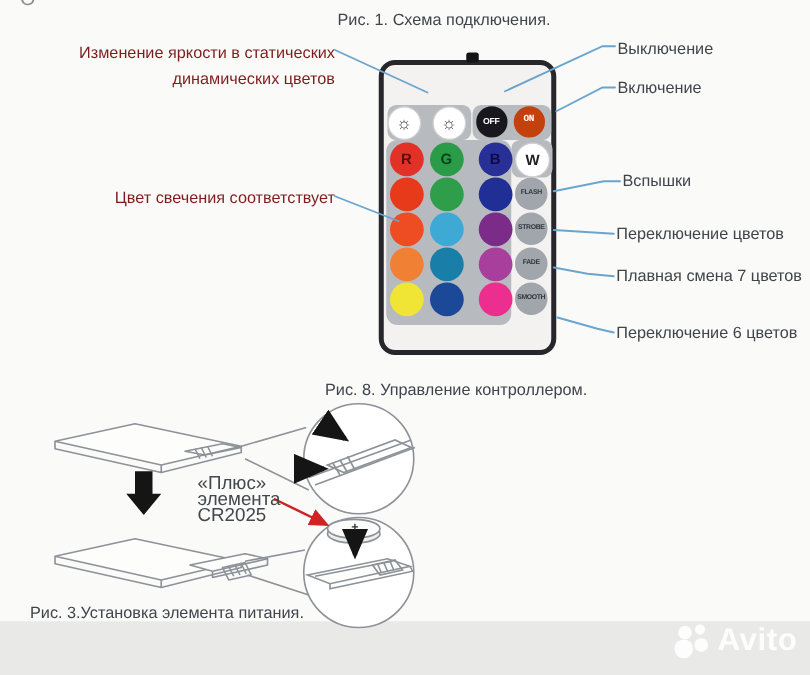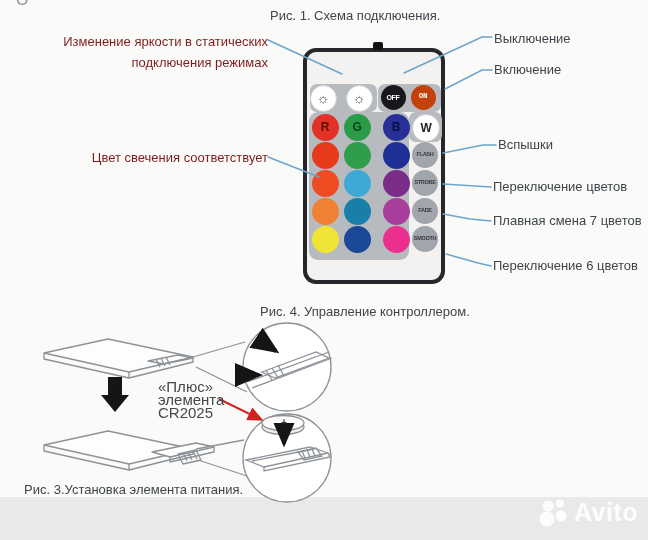--- a/index.html
+++ b/index.html
@@ -31,21 +31,21 @@
 </style>
 </head>
 <body>
 
 <span class="corner">О</span>
 
 <div class="abs title z6" style="left:270px;top:8px;width:210px;">Рис. 1. Схема подключения.</div>
 
 <div class="ann-left z6" style="left:28px;top:31px;width:240px;">
   <div>Изменение яркости в статических</div>
-  <div>подключения режимах</div>
+  <div>динамических цветов</div>
 </div>
 
 <div class="ann-left z6" style="left:28px;top:147px;width:240px;">
   <div>Цвет свечения соответствует</div>
 </div>
 
 <div class="ann-right z6" style="left:494px;top:31px;">Выключение</div>
 <div class="ann-right z6" style="left:494px;top:62px;">Включение</div>
 <div class="ann-right z6" style="left:498px;top:137px;">Вспышки</div>
 <div class="ann-right z6" style="left:493px;top:179px;">Переключение цветов</div>
@@ -148,21 +148,21 @@
     <path d="M246,460 L310,447 L328,453 L264,467 Z" fill="#fdfdfc"></path>
     <path d="M252,461 L314,449"></path>
     <path d="M264,467 L264,471 L330,457 L328,453"></path>
     <path d="M298,452 L316,448 L322,456 L304,460 Z"></path>
     <path d="M302,451 L305,458 M307,450 L310,457 M312,449 L315,456"></path>
   </g>
 
   <line x1="219" y1="399" x2="260" y2="419" stroke="#cf2223" stroke-width="2" marker-end="url(#mRed)"></line>
 </svg>
 
-<div class="abs title z6" style="left:260px;top:304px;width:220px;">Рис. 4. Управление контроллером.</div>
+<div class="abs title z6" style="left:260px;top:304px;width:220px;">Рис. 8. Управление контроллером.</div>
 
 <div class="note z6" style="left:158px;top:380px;width:70px;">
   <div>«Плюс»</div>
   <div>элемента</div>
   <div>CR2025</div>
 </div>
 
 <span class="plus">+</span>
 
 <div class="abs txt z6" style="left:24px;top:479px;">Рис. 3.Установка элемента питания.</div>

